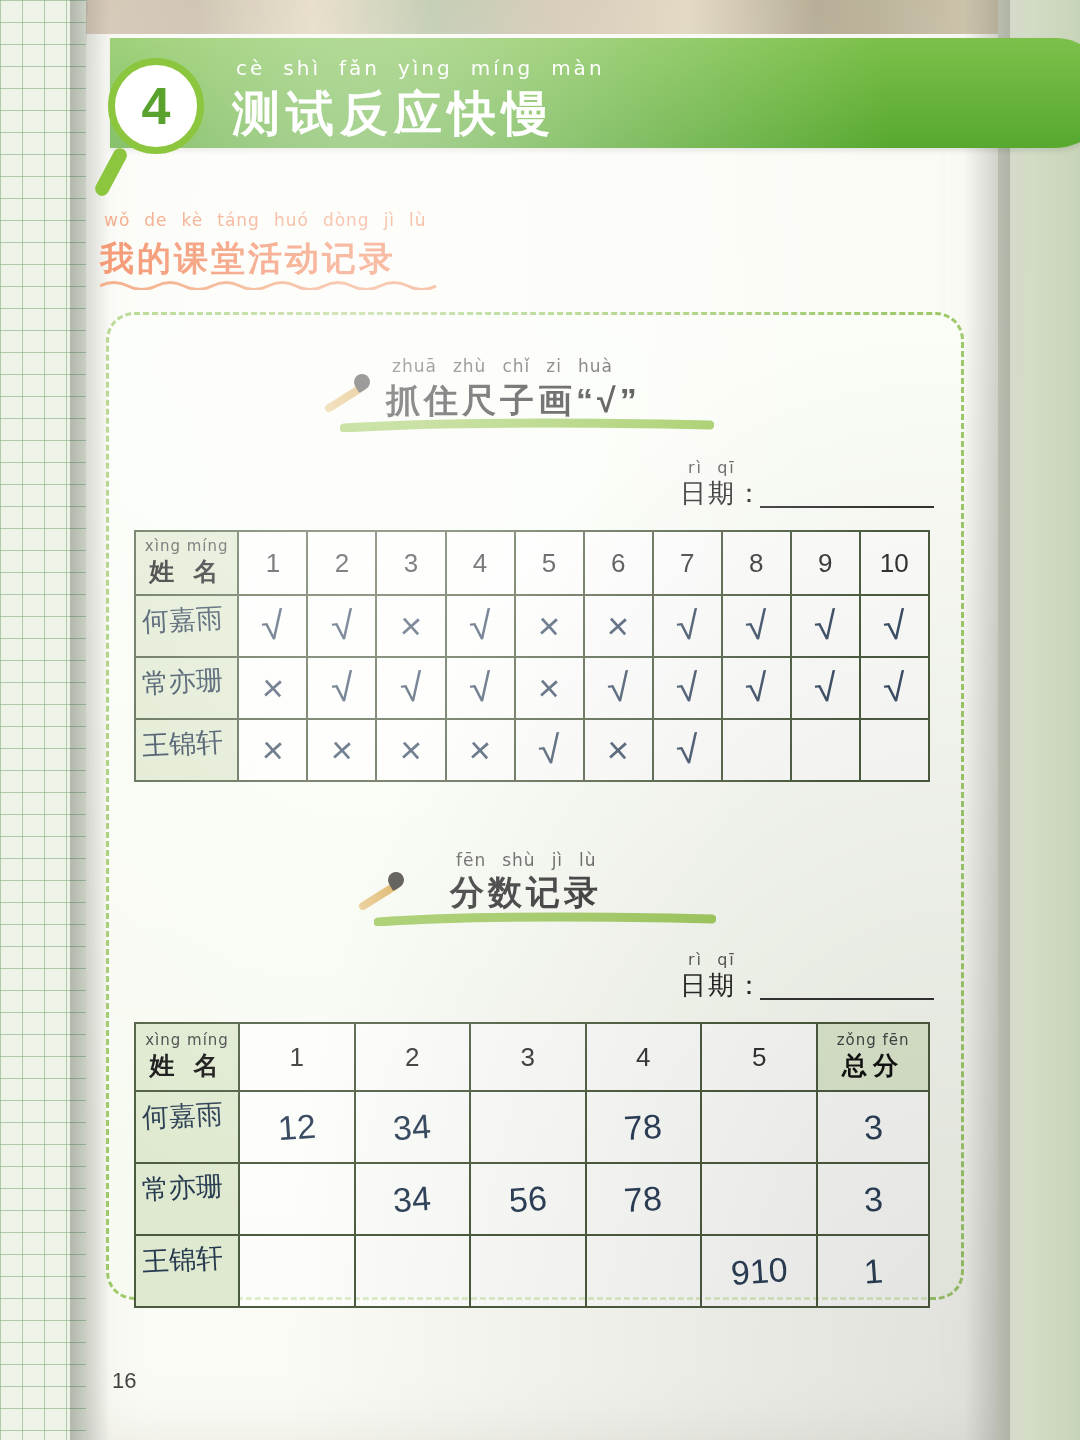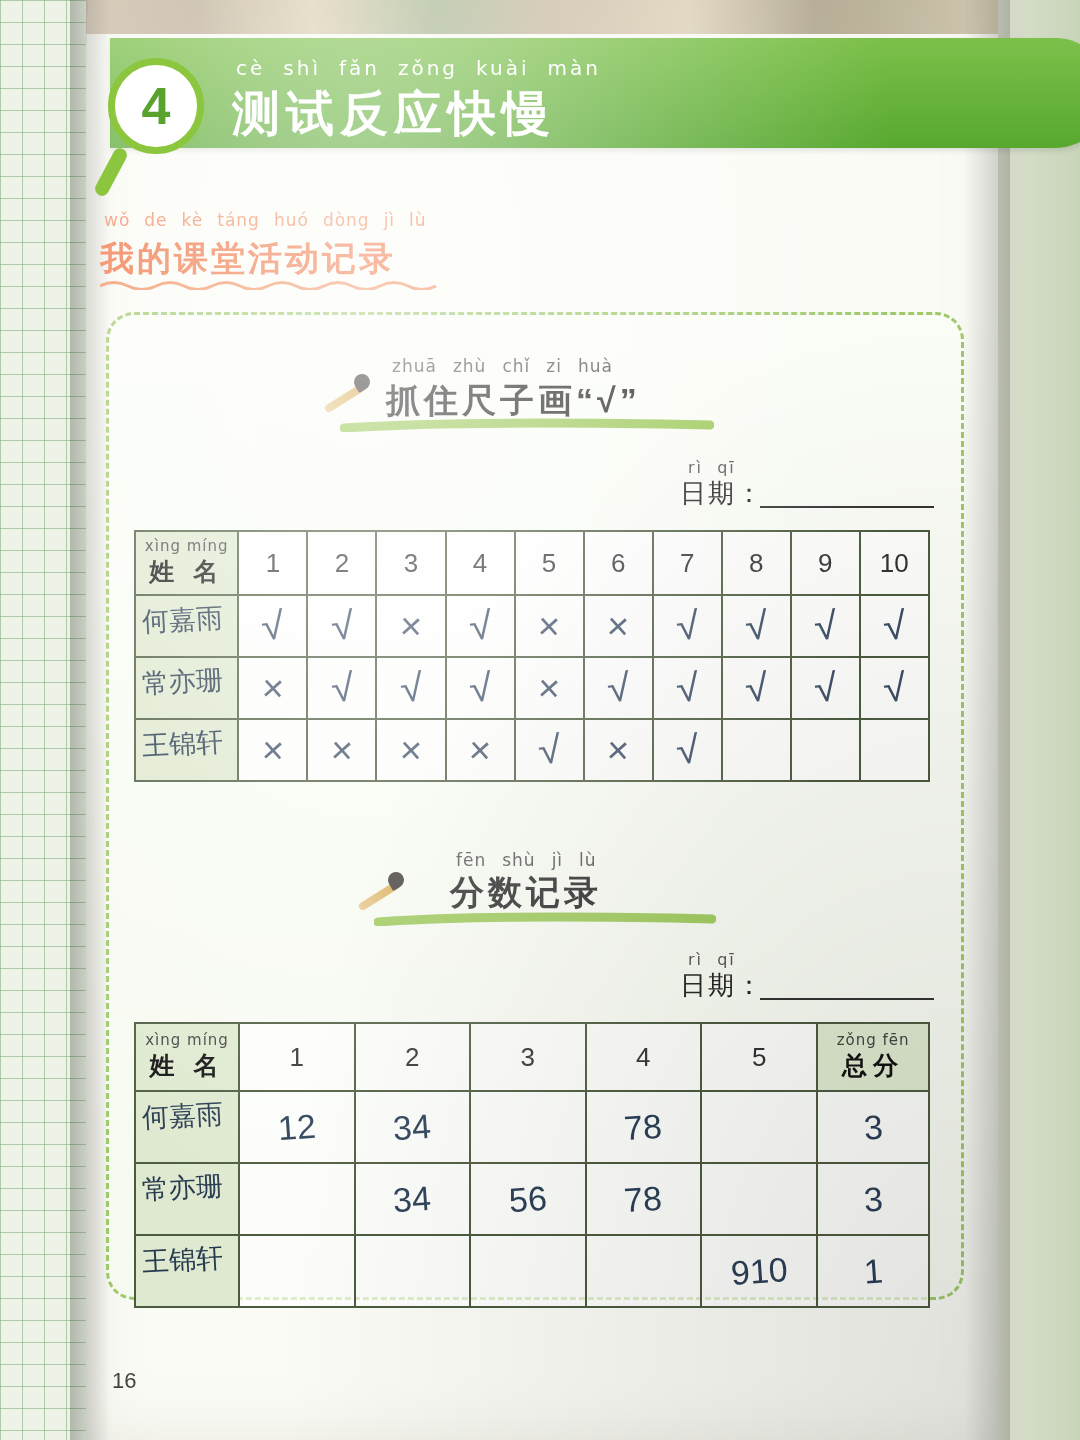--- a/index.html
+++ b/index.html
@@ -229,21 +229,21 @@
 <div class="grid-left-shadow"></div>
 <div class="right-edge"></div>
 <div class="right-edge-shadow"></div>
 
 <div class="banner"></div>
 <div class="mag-handle"></div>
 <div class="magnifier">
   <span>4</span>
 </div>
 <div class="banner-py">
-  <span>cè</span><span>shì</span><span>fǎn</span><span>zǒng</span><span>kuài</span><span>màn</span>
+  <span>cè</span><span>shì</span><span>fǎn</span><span>yìng</span><span>míng</span><span>màn</span>
 </div>
 <div class="banner-title">测试反应快慢</div>
 
 <div class="sec-py">
   <span>wǒ</span><span>de</span><span>kè</span><span>táng</span><span>huó</span><span>dòng</span><span>jì</span><span>lù</span>
 </div>
 <div class="sec-title">我的课堂活动记录</div>
 <svg class="sec-underline" viewBox="0 0 350 12" preserveAspectRatio="none">
   <path d="M0 8 Q 14 1 28 8 T 56 8 T 84 8 T 112 8 T 140 8 T 168 8 T 196 8 T 224 8 T 252 8 T 280 8 T 308 8 T 336 8" fill="none" stroke="#f0905d" stroke-width="3"></path>
 </svg>

